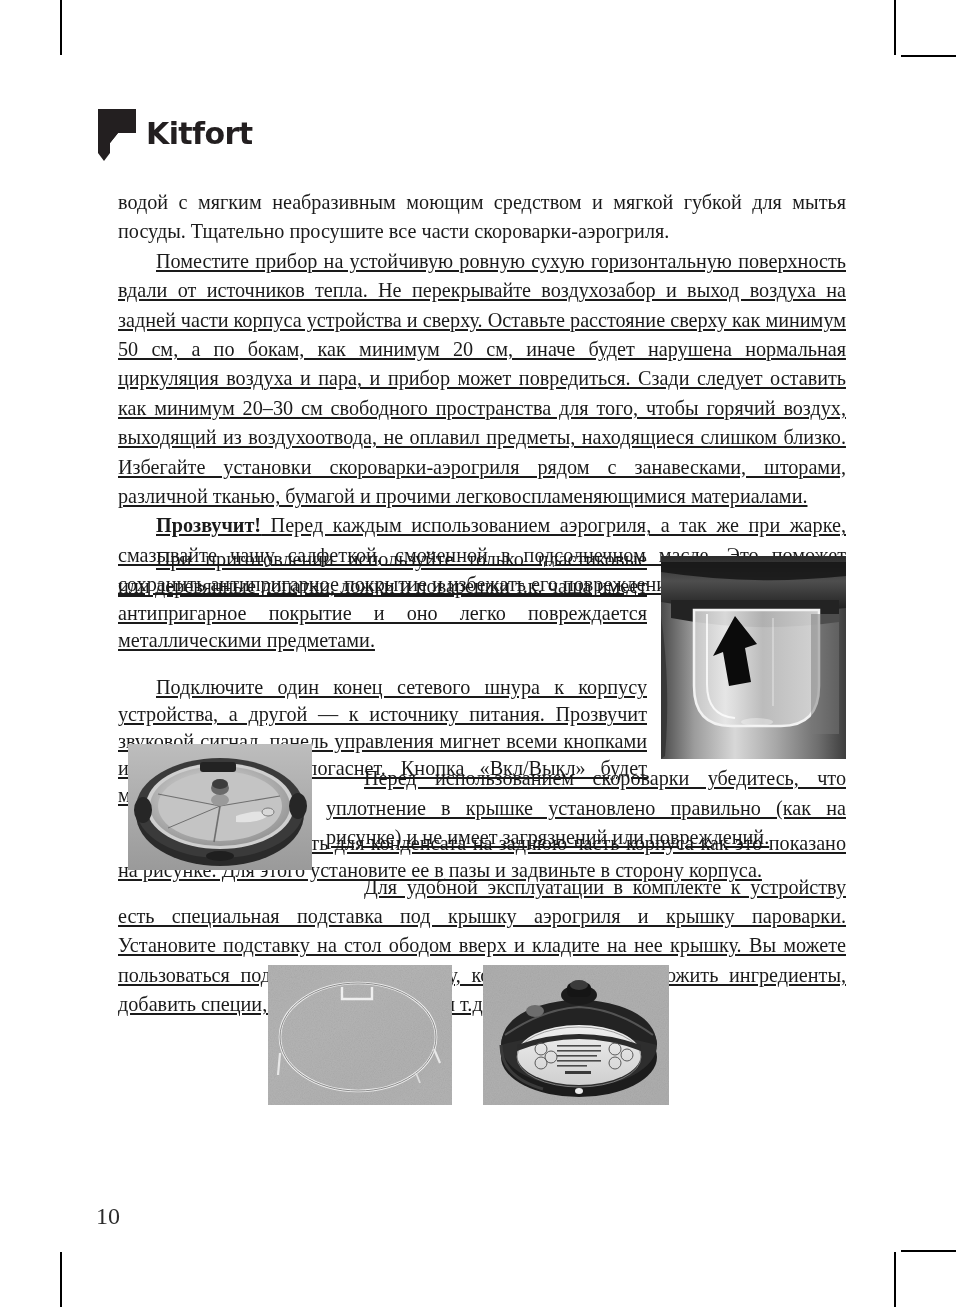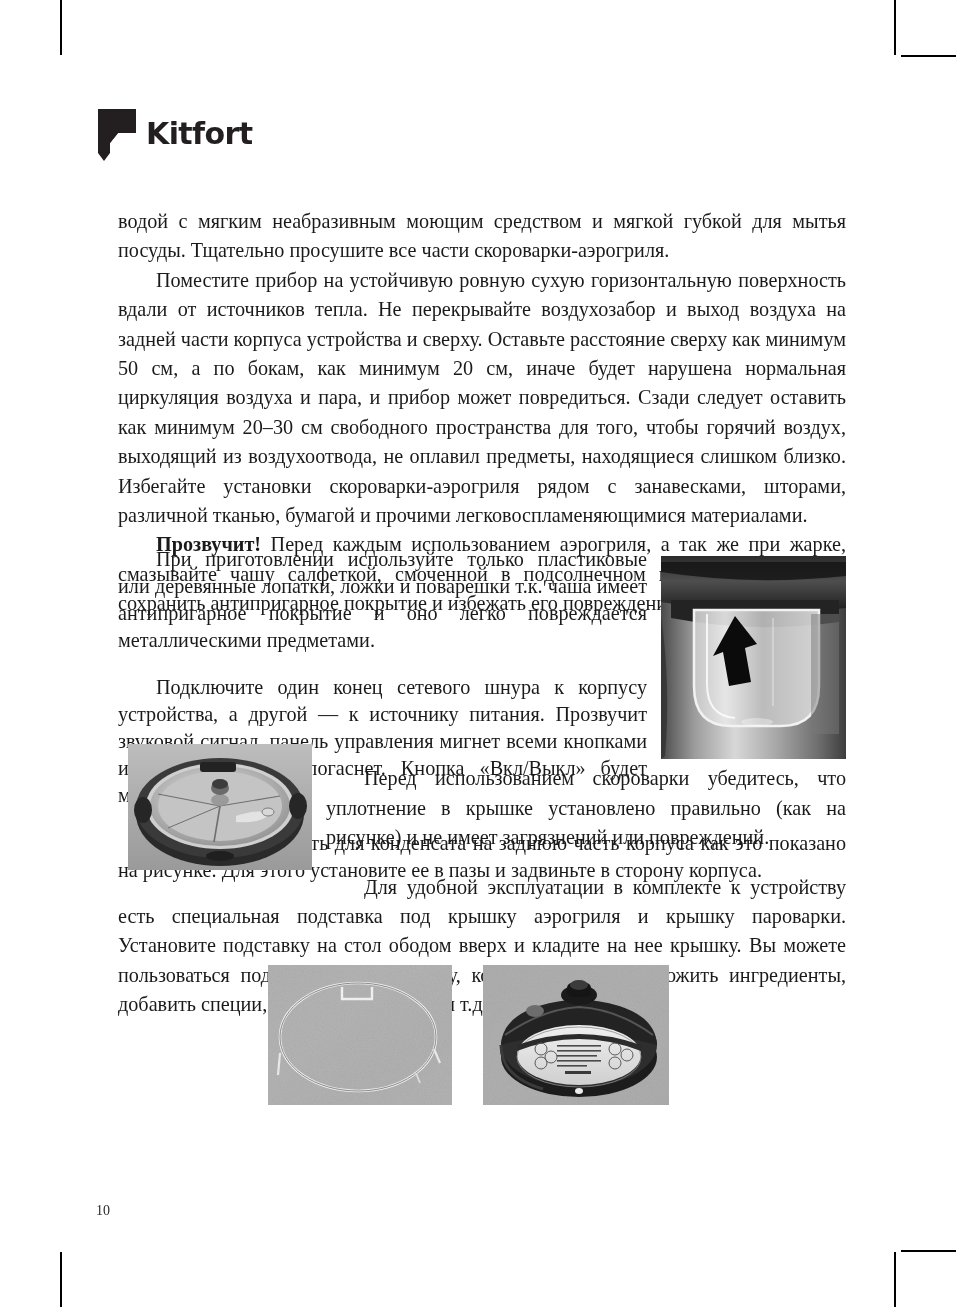--- a/index.html
+++ b/index.html
@@ -67,24 +67,23 @@
   
   .text-col {
     position: absolute;
     left: 118px;
     width: 728px;
     font-size: 20.2px;
     line-height: 29.4px;
     text-align: justify;
     text-justify: inter-word;
     hyphens: manual;
-    margin-top: 19px;
   }
   .text-col p { margin: 0; }
-  .indent { text-indent: 38px; }
+  .indent { text-indent: 38px; text-decoration: underline; }
   .noindent { text-indent: 0; }
   b, .bold { font-weight: bold; }
 
   #para-block-1 { top: 188px; }
 
   
   #para-block-2 {
     position: absolute;
     left: 118px;
     top: 526px;
@@ -135,21 +134,21 @@
     gap: 31px;
   }
   #photo-trivet  { width: 184px; height: 140px; }
   #photo-lid-top { width: 186px; height: 140px; }
 
   
   .page-number {
     position: absolute;
     left: 96px;
     top: 1203px;
-    font-size: 14px;
+    font-size: 24px;
     color: #2b2b2b;
   }
 </style>
 </head>
 <body>
 
 <div class="page">
 
   <div class="crop-mark crop-v" id="crop-tl"></div>
   <div class="crop-mark crop-v" id="crop-tr"></div>

